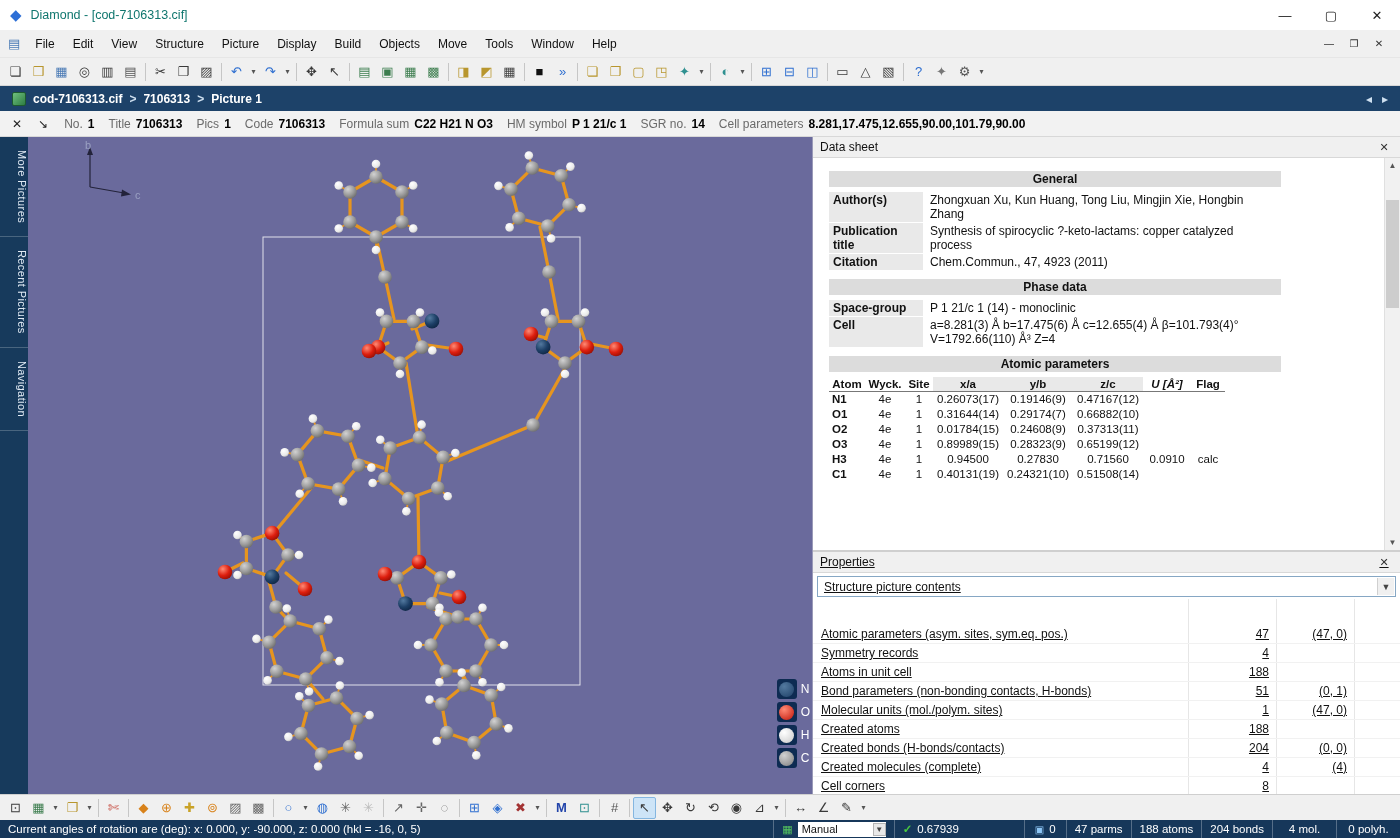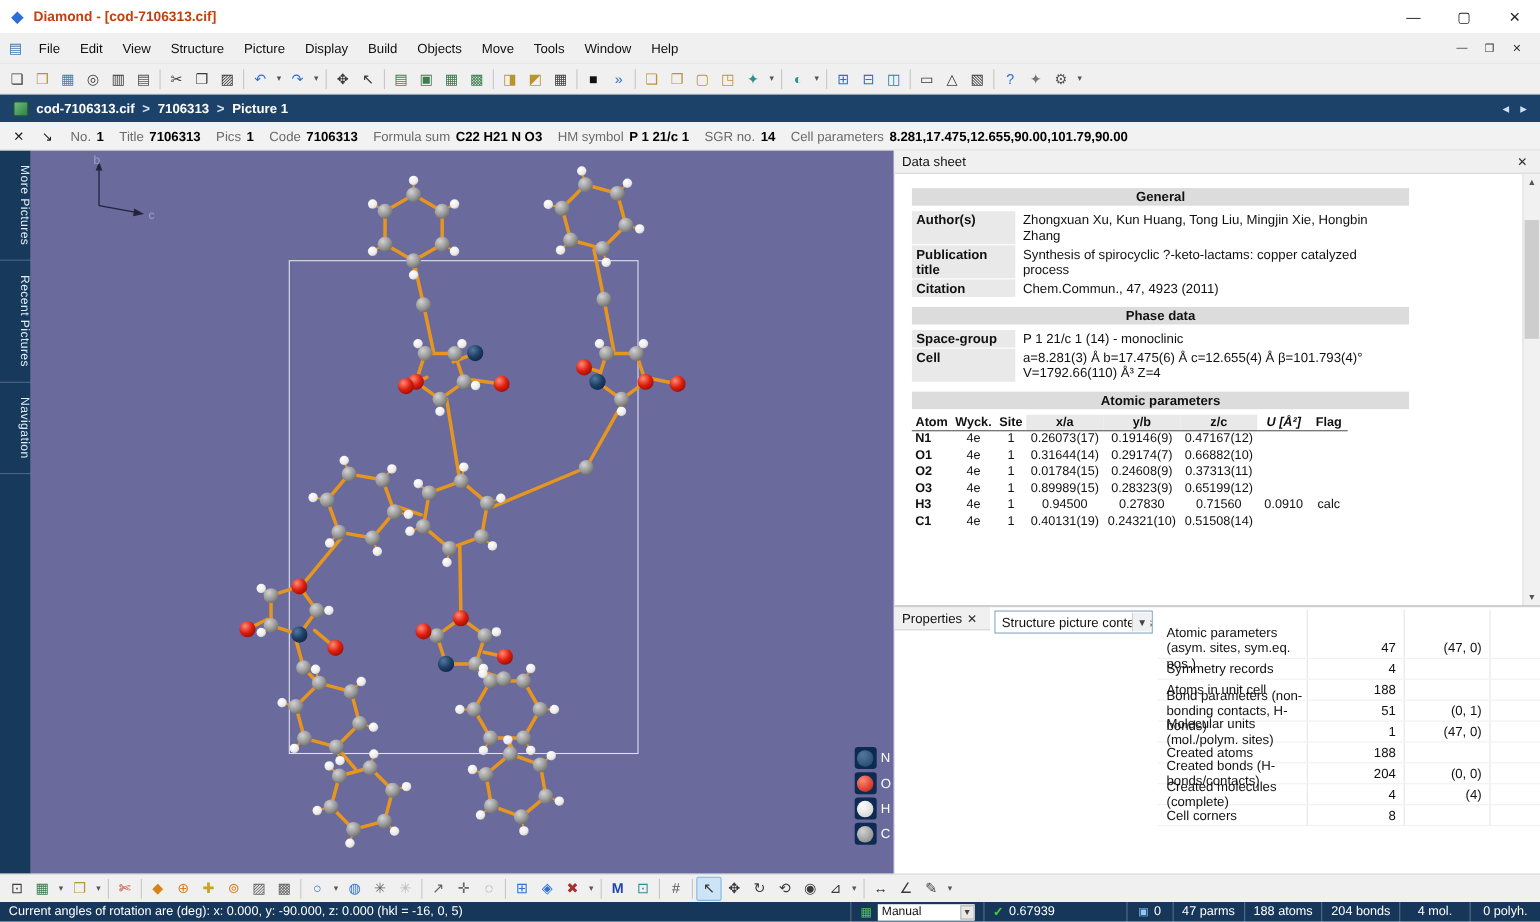--- a/index.html
+++ b/index.html
@@ -2,21 +2,21 @@
 <html><head>
 <meta charset="utf-8">
 <style>
   * { box-sizing: border-box; margin: 0; padding: 0; }
   html,body { width:1400px; height:838px; overflow:hidden; }
   body { font-family:"Liberation Sans", sans-serif; font-size:12px; color:#111; background:#fff; position:relative; }
 
   
   .titlebar { height:30px; display:flex; align-items:center; background:#ffffff; padding-left:10px; }
   .app-icon { color:#2d6fd6; font-size:15px; margin-right:9px; }
-  .title-text { font-size:12.5px; color:#c2410c;font-weight:bold; }
+  .title-text { font-size:12.5px; color:#0f766e; }
   .win-controls { margin-left:auto; display:flex; height:100%; }
   .win-btn { width:46px; display:flex; align-items:center; justify-content:center; font-size:13px; color:#222; }
 
   
   .menubar { height:27px; background:#f0f0f0; display:flex; align-items:center; padding:0 6px; }
   .menubar .doc-ic { color:#4a7ab5; margin:0 6px 0 2px; font-size:13px; }
   .menu-item { padding:4px 9px; color:#111; }
   .mdi-controls { margin-left:auto; display:flex; gap:3px; padding-right:4px; }
   .mdi-btn { width:22px; height:18px; display:flex; align-items:center; justify-content:center; font-size:10px; color:#333; }
 
@@ -70,21 +70,21 @@
   .ds-table { border-collapse:collapse; margin-top:3px; font-size:11.5px; }
   .ds-table th { font-weight:bold; border-bottom:1px solid #777; padding:1px 3px; text-align:center; }
   .ds-table th.shade { background:#e9e9e9; }
   .ds-table td { padding:1px 3px 2px; text-align:center; }
   .ds-table td.atom { font-weight:bold; text-align:left; }
   .ds-scroll { position:absolute; right:0; top:21px; bottom:0; width:16px; background:#f1f1f1; border-left:1px solid #e0e0e0; }
   .ds-scroll .arrow { height:15px; display:flex; align-items:center; justify-content:center; font-size:8px; color:#555; }
   .ds-scroll .arrow.down { position:absolute; bottom:0; left:0; right:0; }
   .ds-scroll .thumb { position:absolute; top:42px; left:1px; right:1px; height:108px; background:#cdcdcd; }
 
-  .props { flex:1; display:flex; flex-direction:row; min-height:0; }
+  .props { flex:1; display:flex; flex-direction:column; min-height:0;text-decoration:underline; }
   .props-combo { margin:3px 4px 0; height:21px; border:1px solid #86a7c4; background:#fff; display:flex; align-items:center; padding-left:6px; position:relative; flex:none; }
   .combo-arrow { position:absolute; right:1px; top:1px; bottom:1px; width:17px; background:#f0f0f0; border-left:1px solid #d0d0d0; display:flex; align-items:center; justify-content:center; font-size:9px; color:#444; }
   .props-table { flex:1; overflow:hidden; margin-top:2px; }
   .props-row { display:flex; height:19px; align-items:stretch; border-bottom:1px solid #f1f1f1; }
   .props-row.spacer { height:26px; border-bottom:none; }
   .pr-label { flex:1; padding-left:8px; display:flex; align-items:center; min-width:0; }
   .pr-val, .pr-extra { border-left:1px solid #e6e6e6; display:flex; align-items:center; justify-content:flex-end; padding-right:7px; flex:none; }
   .pr-val { width:88px; }
   .pr-extra { width:78px; }
   .pr-tail { width:46px; border-left:1px solid #e6e6e6; flex:none; }

